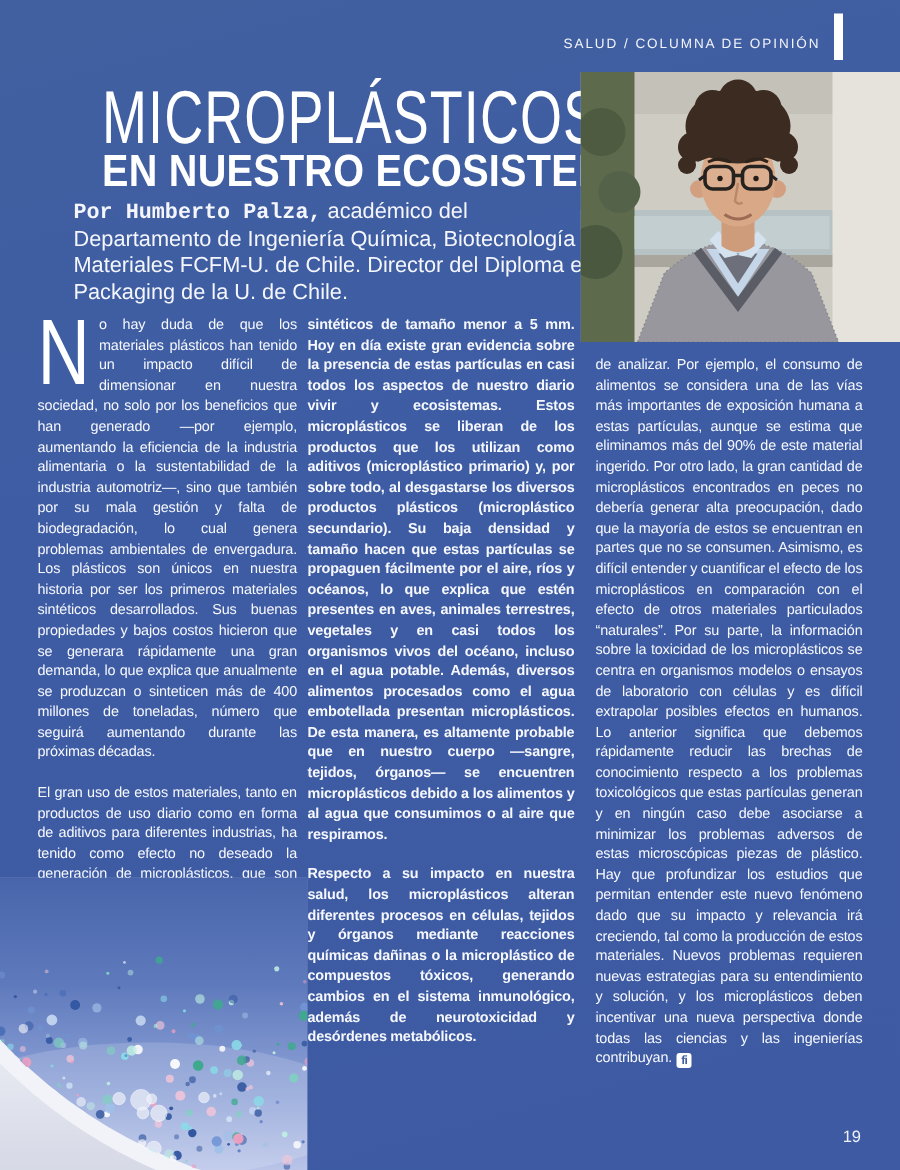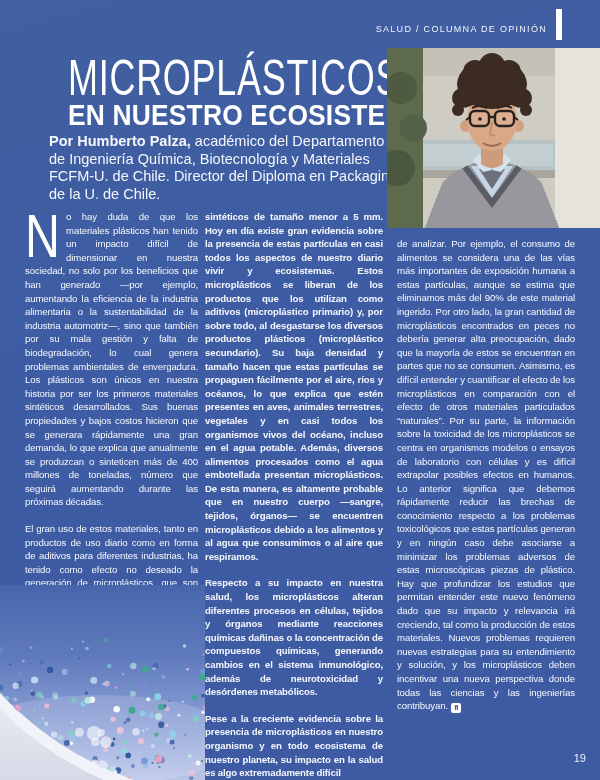--- a/index.html
+++ b/index.html
@@ -29,21 +29,21 @@
   }
   .title-l2 {
     display: block; font-size: 30px; font-weight: 700; letter-spacing: 0.2px;
     transform: scaleX(0.88); transform-origin: left top; line-height: 30px;
     margin-top: -2px; color: #ffffff;
   }
   .byline {
     position: absolute; left: 49px; top: 133px; width: 352px;
     font-size: 14.5px; line-height: 17.5px; color: #f4f6fc;
   }
-  .byline b { font-weight: 700; }
+  .byline b { font-weight: 700; font-family: Liberation Mono, monospace; }
   .author-photo {
     position: absolute; left: 387px; top: 48px; width: 213px; height: 180px;
     overflow: hidden;
   }
   .col {
     position: absolute;
     font-size: 9.6px; line-height: 13.6px; letter-spacing: -0.1px;
     word-spacing: -0.3px; text-align: justify; color: #f6f8fd;
     hyphens: auto; -webkit-hyphens: auto;
   }
@@ -62,21 +62,21 @@
     display: inline-block; width: 10px; height: 10px; line-height: 10px;
     background: #ffffff; color: #3e5ca4; border-radius: 2px;
     font-size: 8px; font-weight: 700; text-align: center;
     vertical-align: -1px; margin-left: 3px; letter-spacing: -0.5px;
   }
   .micro-photo {
     position: absolute; left: 0; top: 585px; width: 205px; height: 195px;
     overflow: hidden;
   }
   .page-number {
-    position: absolute; right: 14px; bottom: 16px;
+    position: absolute; right: 26px; bottom: 16px;
     font-size: 11px; color: #eef1f9; margin-top: 32px;
   }
   svg { display: block; }
 </style>
 </head>
 <body>
 
 <div class="page">
 
   <div class="kicker">SALUD / COLUMNA DE OPINIÓN</div>
@@ -146,22 +146,21 @@
     </svg>
   </div>
 
   <div class="col col1">
     <p><span class="dropcap">N</span><span>o hay duda de que los materiales plásticos han tenido un impacto difícil de dimensionar en nuestra sociedad, no solo por los beneficios que han generado —por ejemplo, aumentando la eficiencia de la industria alimentaria o la sustentabilidad de la industria automotriz—, sino que también por su mala gestión y falta de biodegradación, lo cual genera problemas ambientales de envergadura. Los plásticos son únicos en nuestra historia por ser los primeros materiales sintéticos desarrollados. Sus buenas propiedades y bajos costos hicieron que se generara rápidamente una gran demanda, lo que explica que anualmente se produzcan o sinteticen más de 400 millones de toneladas, número que seguirá aumentando durante las próximas décadas.</span></p>
     <p>El gran uso de estos materiales, tanto en productos de uso diario como en forma de aditivos para diferentes industrias, ha tenido como efecto no deseado la generación de microplásticos, que son partículas de estos polímeros</p>
   </div>
 
   <div class="col col2">
     <p>sintéticos de tamaño menor a 5 mm. Hoy en día existe gran evidencia sobre la presencia de estas partículas en casi todos los aspectos de nuestro diario vivir y ecosistemas. Estos microplásticos se liberan de los productos que los utilizan como aditivos (microplástico primario) y, por sobre todo, al desgastarse los diversos productos plásticos (microplástico secundario). Su baja densidad y tamaño hacen que estas partículas se propaguen fácilmente por el aire, ríos y océanos, lo que explica que estén presentes en aves, animales terrestres, vegetales y en casi todos los organismos vivos del océano, incluso en el agua potable. Además, diversos alimentos procesados como el agua embotellada presentan microplásticos. De esta manera, es altamente probable que en nuestro cuerpo —sangre, tejidos, órganos— se encuentren microplásticos debido a los alimentos y al agua que consumimos o al aire que respiramos.</p>
-    <p>Respecto a su impacto en nuestra salud, los microplásticos alteran diferentes procesos en células, tejidos y órganos mediante reacciones químicas dañinas o la concentración de compuestos químicas, generando cambios en el sistema inmunológico, además de neurotoxicidad y desórdenes metabólicos.</p>
-    <p>Pese a la creciente evidencia sobre la presencia de microplásticos en nuestro organismo y en todo ecosistema de nuestro planeta, su impacto en la salud es algo extremadamente difícil</p>
+    <p>Respecto a su impacto en nuestra salud, los microplásticos alteran diferentes procesos en células, tejidos y órganos mediante reacciones químicas dañinas o la microplástico de compuestos tóxicos, generando cambios en el sistema inmunológico, además de neurotoxicidad y desórdenes metabólicos.</p>
   </div>
 
   <div class="col col3">
     <p><span>de analizar. Por ejemplo, el consumo de alimentos se considera una de las vías más importantes de exposición humana a estas partículas, aunque se estima que eliminamos más del 90% de este material ingerido. Por otro lado, la gran cantidad de microplásticos encontrados en peces no debería generar alta preocupación, dado que la mayoría de estos se encuentran en partes que no se consumen. Asimismo, es difícil entender y cuantificar el efecto de los microplásticos en comparación con el efecto de otros materiales particulados “naturales”. Por su parte, la información sobre la toxicidad de los microplásticos se centra en organismos modelos o ensayos de laboratorio con células y es difícil extrapolar posibles efectos en humanos. Lo anterior significa que debemos rápidamente reducir las brechas de conocimiento respecto a los problemas toxicológicos que estas partículas generan y en ningún caso debe asociarse a minimizar los problemas adversos de estas microscópicas piezas de plástico. Hay que profundizar los estudios que permitan entender este nuevo fenómeno dado que su impacto y relevancia irá creciendo, tal como la producción de estos materiales. Nuevos problemas requieren nuevas estrategias para su entendimiento y solución, y los microplásticos deben incentivar una nueva perspectiva donde todas las ciencias y las ingenierías contribuyan.</span><span class="endmark">fi</span></p>
   </div>
 
   <div class="micro-photo">
     <svg id="micro-svg" width="205" height="195" viewBox="0 0 205 195" xmlns="http://www.w3.org/2000/svg">
       <defs>
         <linearGradient id="dishGrad" gradientUnits="userSpaceOnUse" x1="0" y1="-30" x2="0" y2="195">

